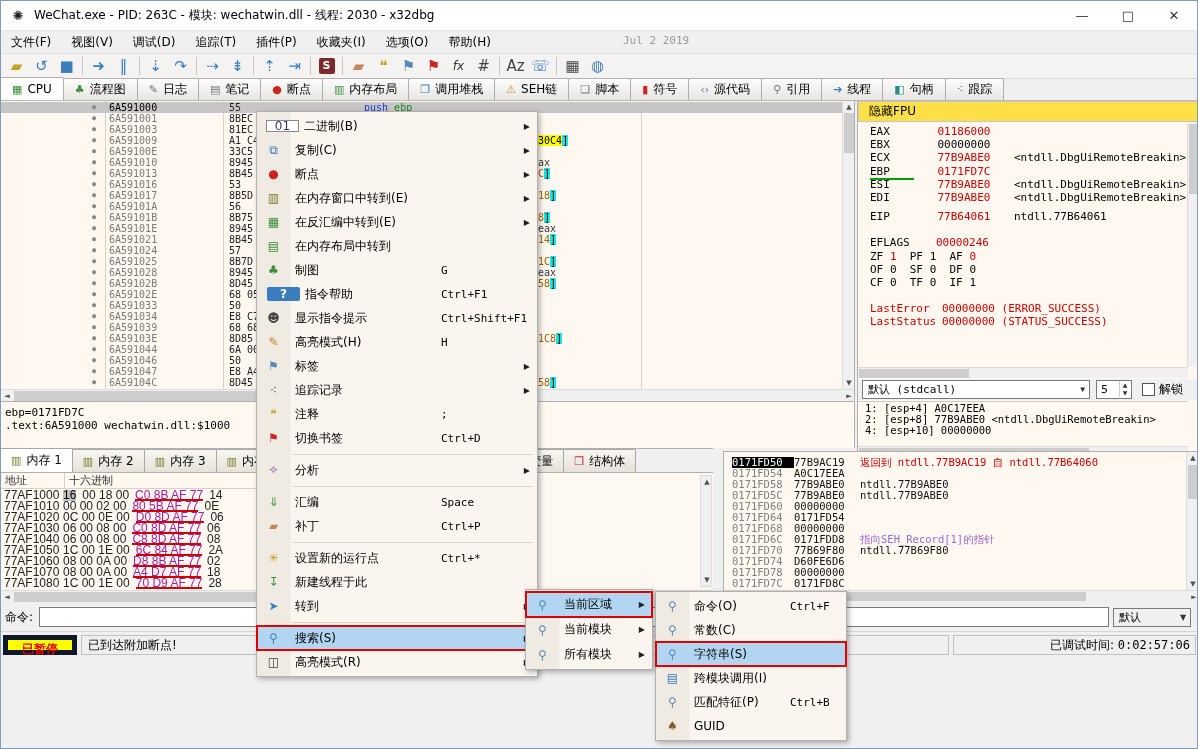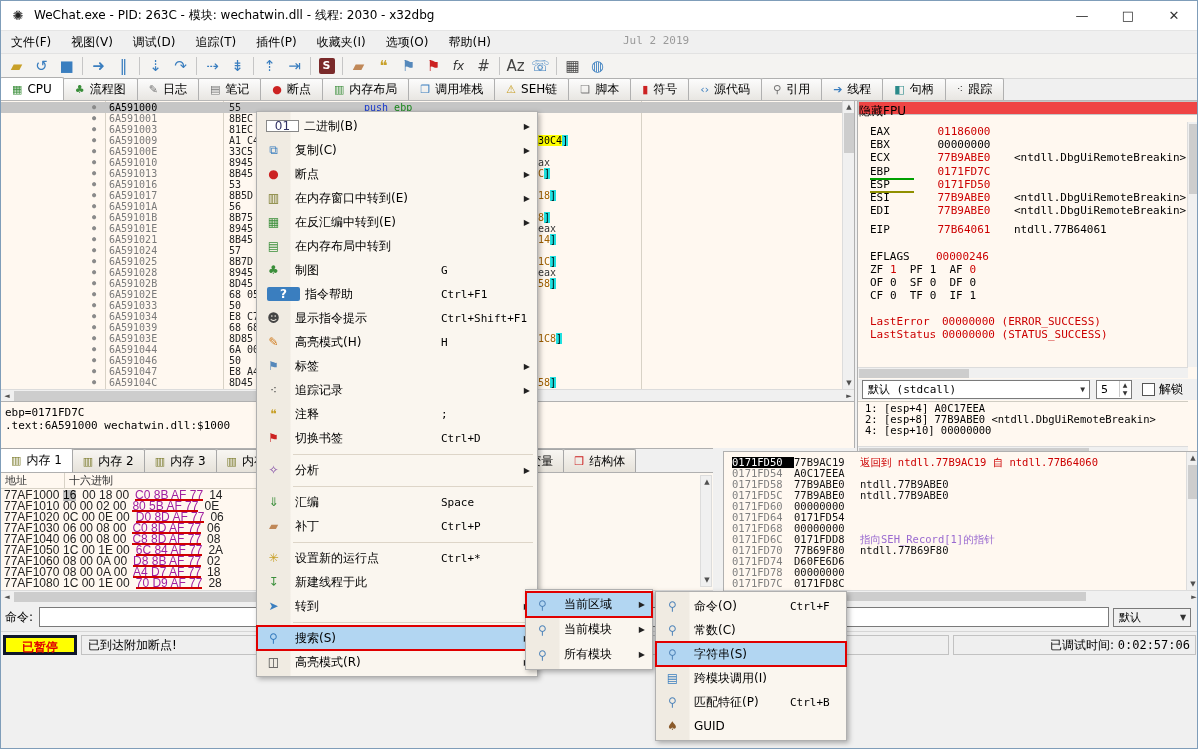--- a/index.html
+++ b/index.html
@@ -68,21 +68,21 @@
 
   
   .infobar { position:absolute; left:0; top:400px; width:854px; height:47px; background:#fff8f0;
              border-top:1px solid #b0b0b0; border-right:1px solid #b0b0b0;
              font-family:"DejaVu Sans Mono",monospace; font-size:11px; padding:4px 0 0 4px; }
   .infobar .l2 { }
 
   
   .regs { position:absolute; left:856px; top:100px; width:342px; height:350px; background:#fff8f0;
           border-left:1px solid #b0b0b0; overflow:hidden; }
-  .regs-header { height:14px; background:#ef4444; border:1px solid #c6c6c6; line-height:19px; }
+  .regs-header { height:21px; background:#fde047; border:1px solid #c6c6c6; line-height:19px; padding-left:10px; }
   .regs-list { position:absolute; left:0; top:21px; width:330px; height:245px; overflow:hidden;
                font-family:"DejaVu Sans Mono",monospace; font-size:11px; padding:3px 0 0 12px; }
   .reg-row { height:13.2px; line-height:13.2px; white-space:pre; }
   .rname { display:inline-block; width:44px; }
   .rval  { display:inline-block; width:100px;text-align:center; }
   .red { color:#cc0000; }
   .ul-green { border-bottom:2px solid #00a000; } .ul-olive { border-bottom:2px solid #909000; }
   .gap6{height:6px} .gap13{height:13px}
   .regs-vscroll { position:absolute; right:0; top:21px; width:12px; height:245px; background:#f0f0f0; border-left:1px solid #dcdcdc; }
   .regs-hscroll { position:absolute; left:0; top:266px; width:330px; height:11px; background:#f0f0f0; border-top:1px solid #dcdcdc; }
@@ -137,21 +137,21 @@
   .stack-hscroll { position:absolute; left:0; top:138px; width:476px; height:12px; background:#f0f0f0; border-top:1px solid #dcdcdc; }
 
   
   .cmdrow { position:absolute; left:0; top:602px; width:100%; height:28px; background:#f0f0f0; display:flex; align-items:center; }
   .cmd-label { margin-left:4px; }
   .cmd-input { margin-left:6px; width:1070px; height:20px; border:1px solid #7a7a7a; background:#fff;
                font-family:"DejaVu Sans Mono",monospace; font-size:11px; padding:0 3px; }
   .cmd-combo { width:78px; margin-left:4px; font-family:"DejaVu Sans",sans-serif; background:#f0f0f0; }
   .statusbar { position:absolute; left:0; top:630px; width:100%; height:26px; background:#f0f0f0; border-top:1px solid #d6d6d6; }
   .st-badge { position:absolute; left:2px; top:3px; width:74px; height:20px; background:#ffff00; color:#e00000;
-              font-weight:bold; text-align:center; line-height:19px; border:3px solid #0f172a; }
+              font-weight:bold; text-align:center; line-height:19px; border:5px solid #0f172a; }
   .st-msg { position:absolute; left:80px; top:3px; width:868px; height:20px; border:1px solid #c2c2c2; background:#efefef;
             line-height:18px; padding-left:6px; }
   .st-time { position:absolute; left:952px; top:3px; width:243px; height:20px; border:1px solid #c2c2c2; background:#efefef;
              line-height:18px; text-align:right; padding-right:5px; }
   .st-time .tv { font-family:"DejaVu Sans Mono",monospace; }
   .bottomgap { position:absolute; left:0; top:656px; width:100%; height:93px; background:#f0f0f0; }
 
   
   .popup { position:absolute; background:linear-gradient(to right,#f0ebe2 0,#f0ebe2 33px,#faf6ef 34px);
            border:1px solid #b0b0b0; box-shadow:2px 2px 5px rgba(0,0,0,0.3); padding:2px 0; z-index:40; }
@@ -650,21 +650,20 @@
 
           <div class="reg-row"><span class="rname">EAX</span><span class="rval red">01186000</span><span></span></div>
 
           <div class="reg-row"><span class="rname">EBX</span><span class="rval">00000000</span><span></span></div>
 
           <div class="reg-row"><span class="rname">ECX</span><span class="rval red">77B9ABE0</span><span>&lt;ntdll.DbgUiRemoteBreakin&gt;</span></div>
 
 
           <div class="reg-row"><span class="rname ul-green">EBP</span><span class="rval red">0171FD7C</span><span></span></div>
 
-          <div class="reg-row"><span class="rname ul-olive">ESP</span><span class="rval red">0171FD50</span><span></span></div>
 
           <div class="reg-row"><span class="rname">ESI</span><span class="rval red">77B9ABE0</span><span>&lt;ntdll.DbgUiRemoteBreakin&gt;</span></div>
 
           <div class="reg-row"><span class="rname">EDI</span><span class="rval red">77B9ABE0</span><span>&lt;ntdll.DbgUiRemoteBreakin&gt;</span></div>
         </div>
       <div class="gap6"></div>
       <div class="reg-row"><span class="rname">EIP</span><span class="rval red">77B64061</span><span>ntdll.77B64061</span></div>
       <div class="gap13"></div>
       <div class="reg-row"><span style="display:inline-block;width:66px">EFLAGS</span><span class="red">00000246</span></div>
       <div class="reg-row">ZF <span class="red">1</span>  PF <span>1</span>  AF <span class="red">0</span></div>

